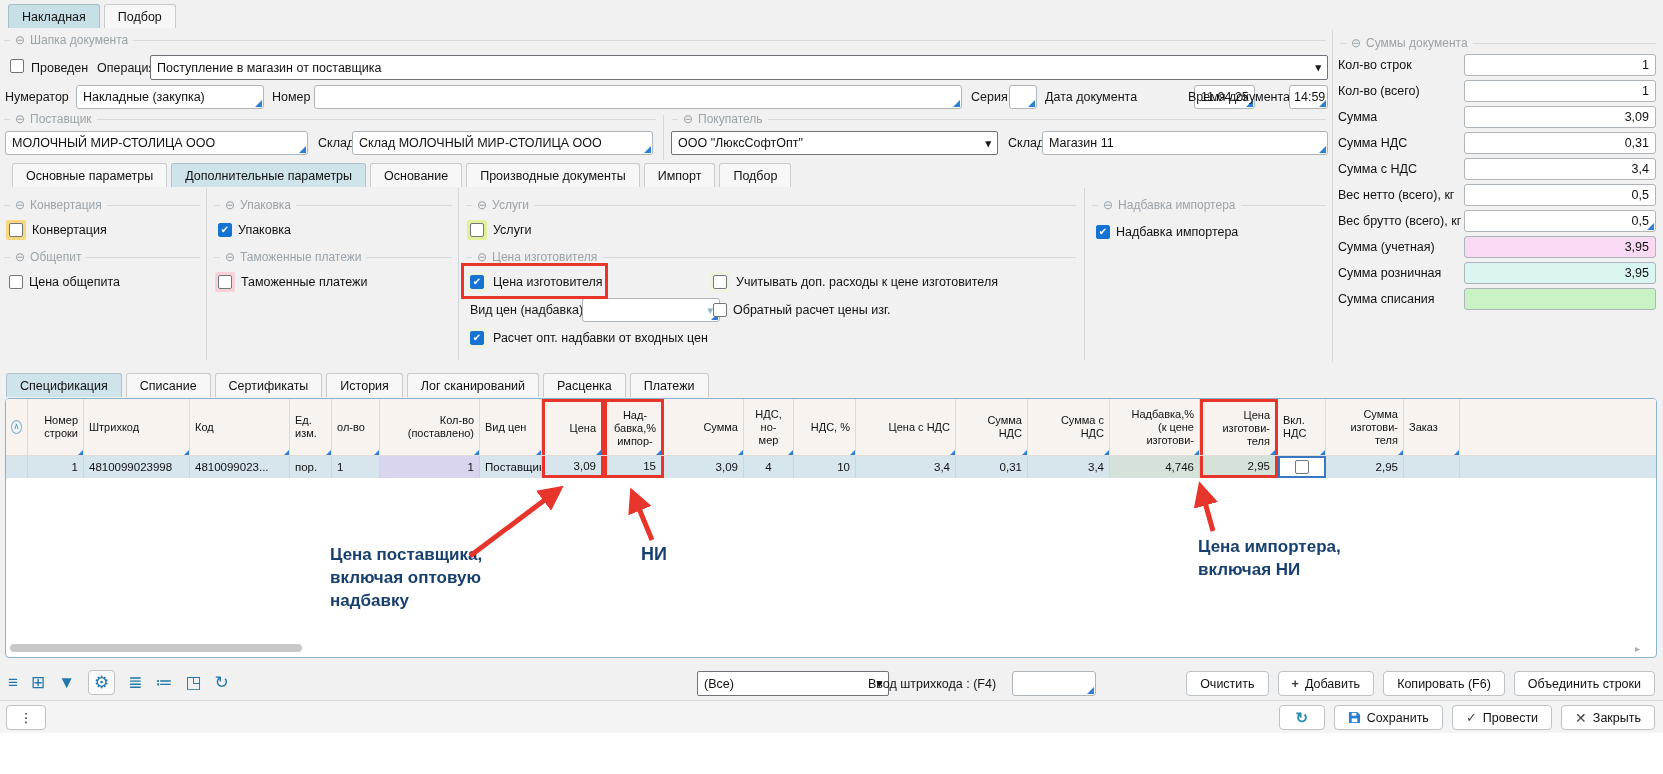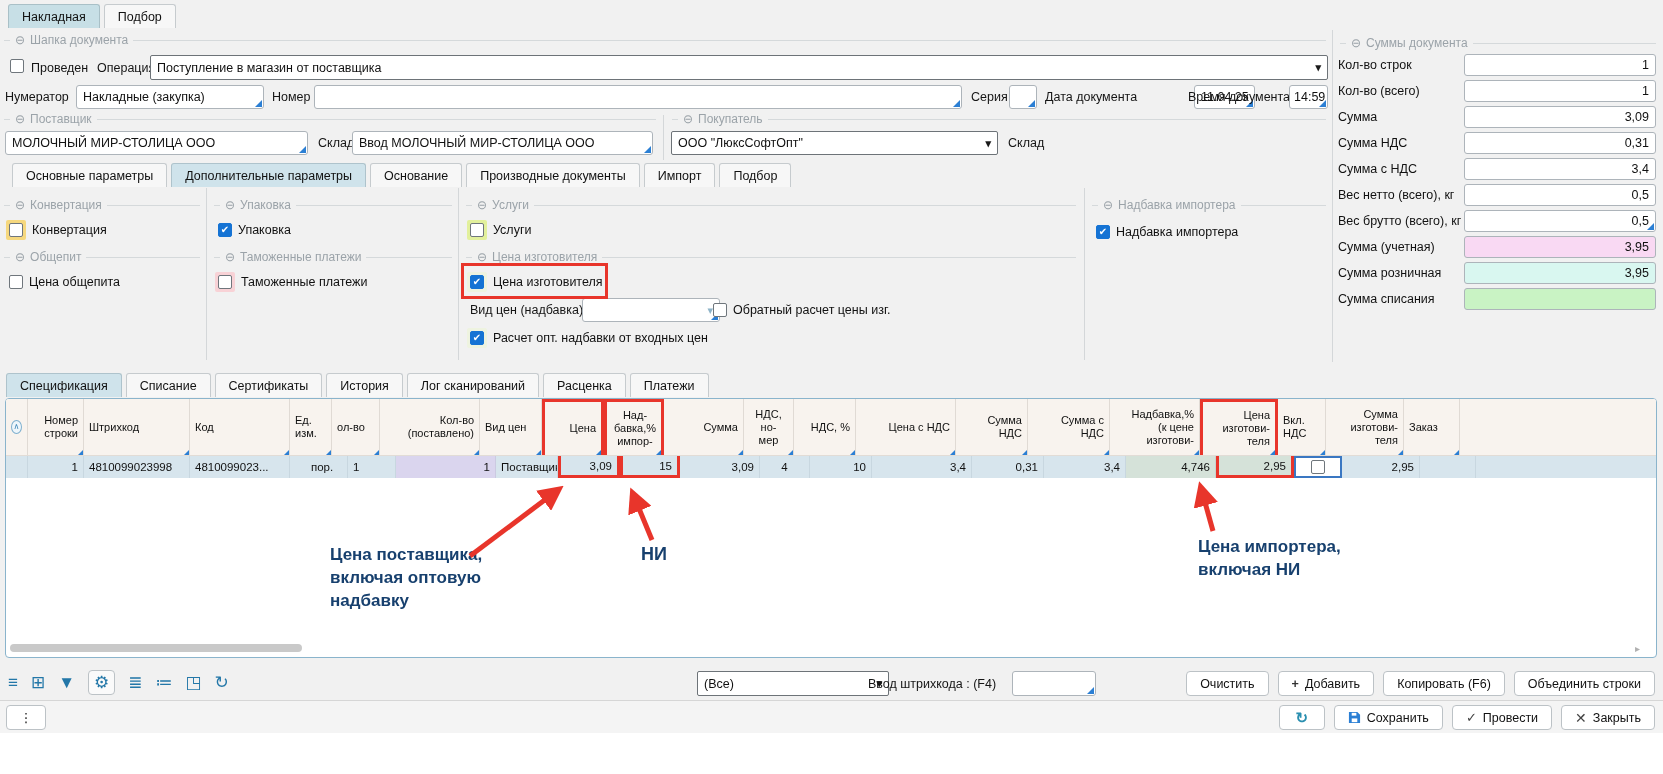--- a/index.html
+++ b/index.html
@@ -125,35 +125,38 @@
     <span class="gdash"></span>
     <span class="gicon">⊖</span>
     <span class="glabel">Поставщик</span>
     <span class="gline"></span>
   </div>
   <div class="fld grip" style="left:5px;top:131px;width:303px;">
       <span>МОЛОЧНЫЙ МИР-СТОЛИЦА ООО</span>
     </div>
   <div class="lbl" style="left:318px;top:136px;">Склад</div>
   <div class="fld grip" style="left:352px;top:131px;width:301px;">
-      <span>Ввод МОЛОЧНЫЙ МИР-СТОЛИЦА ООО</span>
+      <span>Склад МОЛОЧНЫЙ МИР-СТОЛИЦА ООО</span>
     </div>
   <div class="vline" style="left:663px;top:115px;height:45px;"></div>
 
   <div class="ghead" style="left:672px;top:112px;width:654px;">
     <span class="gdash"></span>
     <span class="gicon">⊖</span>
     <span class="glabel">Покупатель</span>
     <span class="gline"></span>
   </div>
   <div class="sel" style="left:671px;top:131px;width:327px;height:24px;">
     <span>ООО "ЛюксСофтОпт"</span>
     <span class="chev">▾</span>
   </div>
   <div class="lbl" style="left:1008px;top:136px;">Склад</div>
+  <div class="fld grip" style="left:1042px;top:131px;width:286px;">
+      <span>Магазин 11</span>
+    </div>
 
   <div class="vline" style="left:1332px;top:30px;height:332px;"></div>
   <div class="ghead" style="left:1340px;top:36px;width:316px;">
     <span class="gdash"></span>
     <span class="gicon">⊖</span>
     <span class="glabel">Суммы документа</span>
     <span class="gline"></span>
   </div>
   <div class="totrows">
       <div class="trowt">
@@ -273,20 +276,26 @@
     <span class="gdash"></span>
       <span class="gicon">⊖</span>
     <span class="glabel">Цена изготовителя</span>
       <span class="gline"></span>
   </div>
   <div class="cbrow" style="left:467px;top:272px;">
     <span class="hl hl-pale">
         <span class="cb on"></span>
       </span>
     <span class="cbl">Цена изготовителя</span>
+  </div>
+  <div class="cbrow" style="left:710px;top:272px;">
+    <span class="hl hl-pale">
+        <span class="cb"></span>
+      </span>
+    <span class="cbl">Учитывать доп. расходы к цене изготовителя</span>
   </div>
   <div class="lbl" style="left:470px;top:303px;">Вид цен (надбавка)</div>
   <div class="fld grip" style="left:582px;top:298px;width:138px;">
     <span></span>
     <span class="chev lt">▾</span>
   </div>
   <div class="cbrow" style="left:713px;top:300px;">
     <span class="cb"></span>
     <span class="cbl">Обратный расчет цены изг.</span>
   </div>
@@ -359,21 +368,21 @@
 изготови-
 теля</div>
         <div class="th left" style="width: 56px;">Заказ</div>
         <div class="th noaft" style="flex: 1 1 0%; border-right: none;"></div>
       </div>
     <div class="trow">
         <div class="td" style="width: 22px;"></div>
         <div class="td right" style="width: 56px;">1</div>
         <div class="td left" style="width: 106px;">4810099023998</div>
         <div class="td left" style="width: 100px;">4810099023...</div>
-        <div class="td left" style="width: 42px; margin-left: 16px;">пор.</div>
+        <div class="td left" style="width: 42px;">пор.</div>
         <div class="td left" style="width: 48px;">1</div>
         <div class="td right" style="width: 100px; background: rgb(218, 213, 238);">1</div>
         <div class="td left" style="width: 62px;">Поставщик...</div>
         <div class="td right redc" style="width: 62px;">3,09</div>
         <div class="td right redc" style="width: 60px;">15</div>
         <div class="td right" style="width: 80px;">3,09</div>
         <div class="td center" style="width: 50px;">4</div>
         <div class="td right" style="width: 62px;">10</div>
         <div class="td right" style="width: 100px;">3,4</div>
         <div class="td right" style="width: 72px;">0,31</div>

